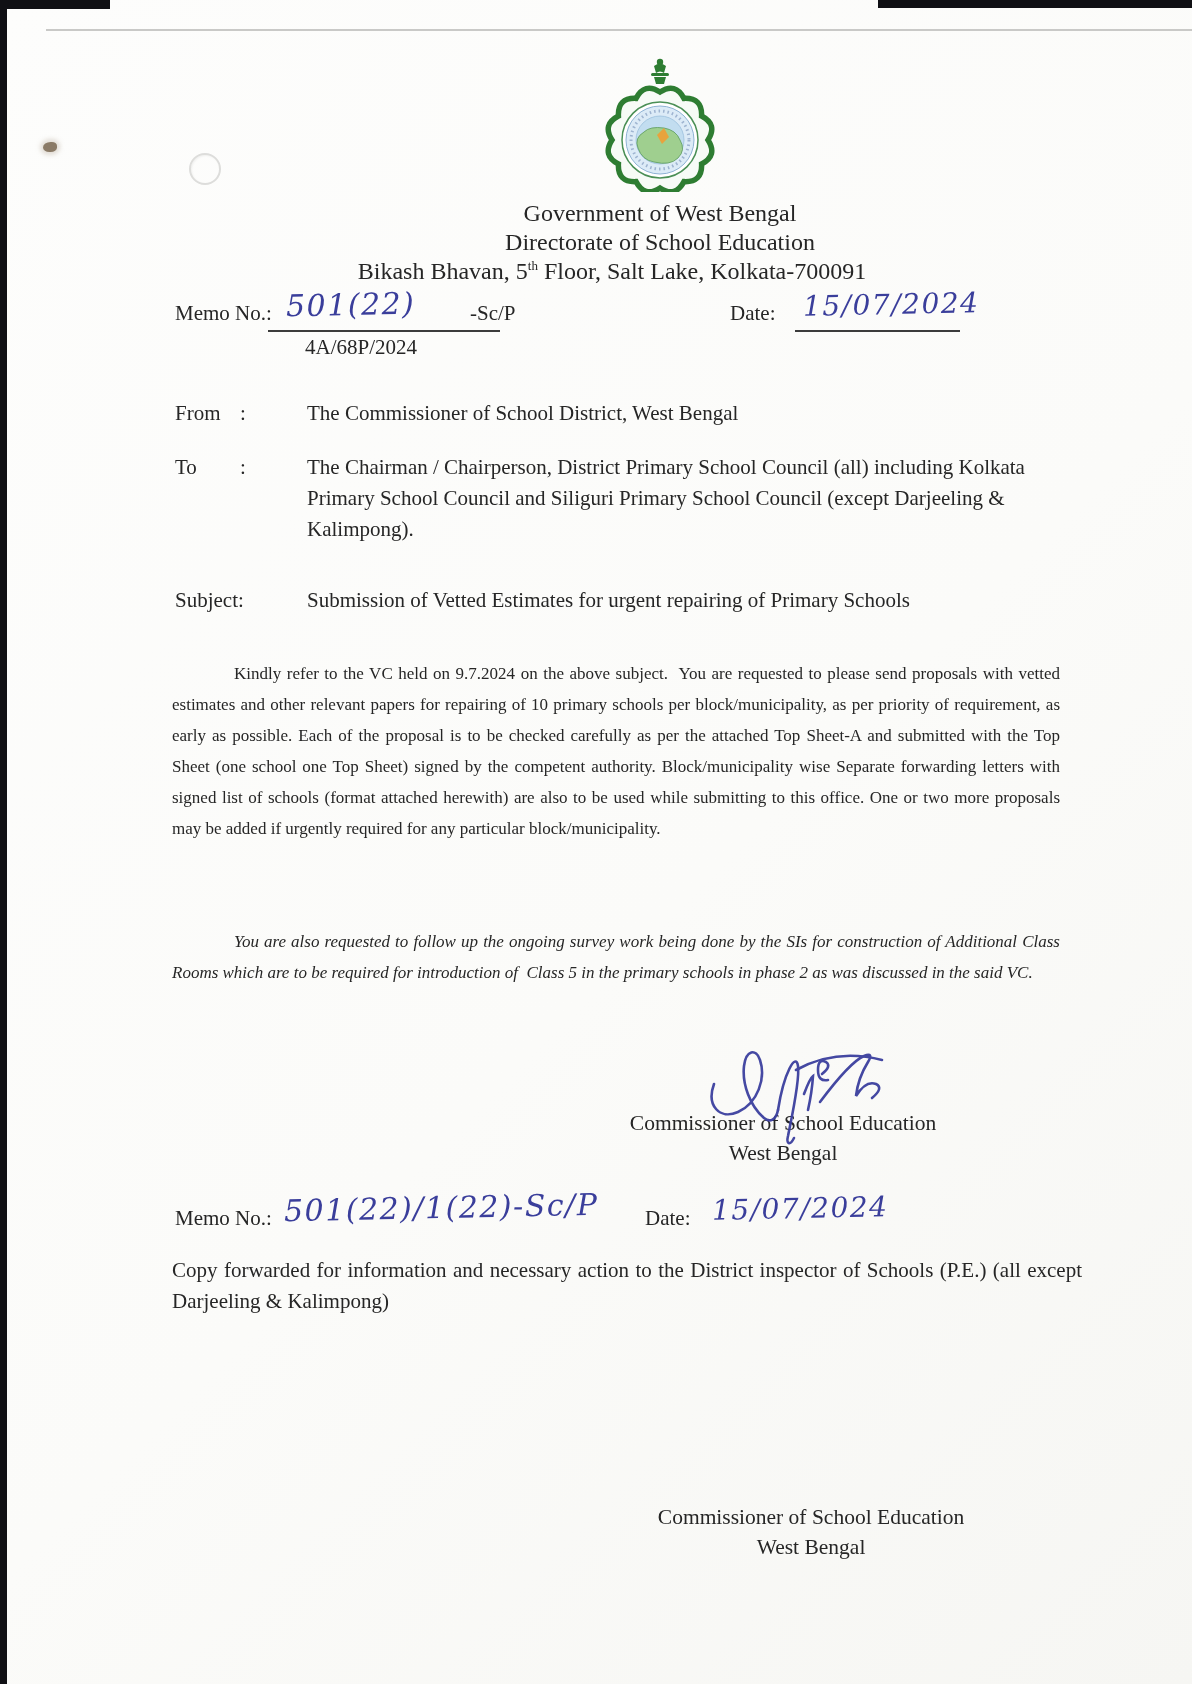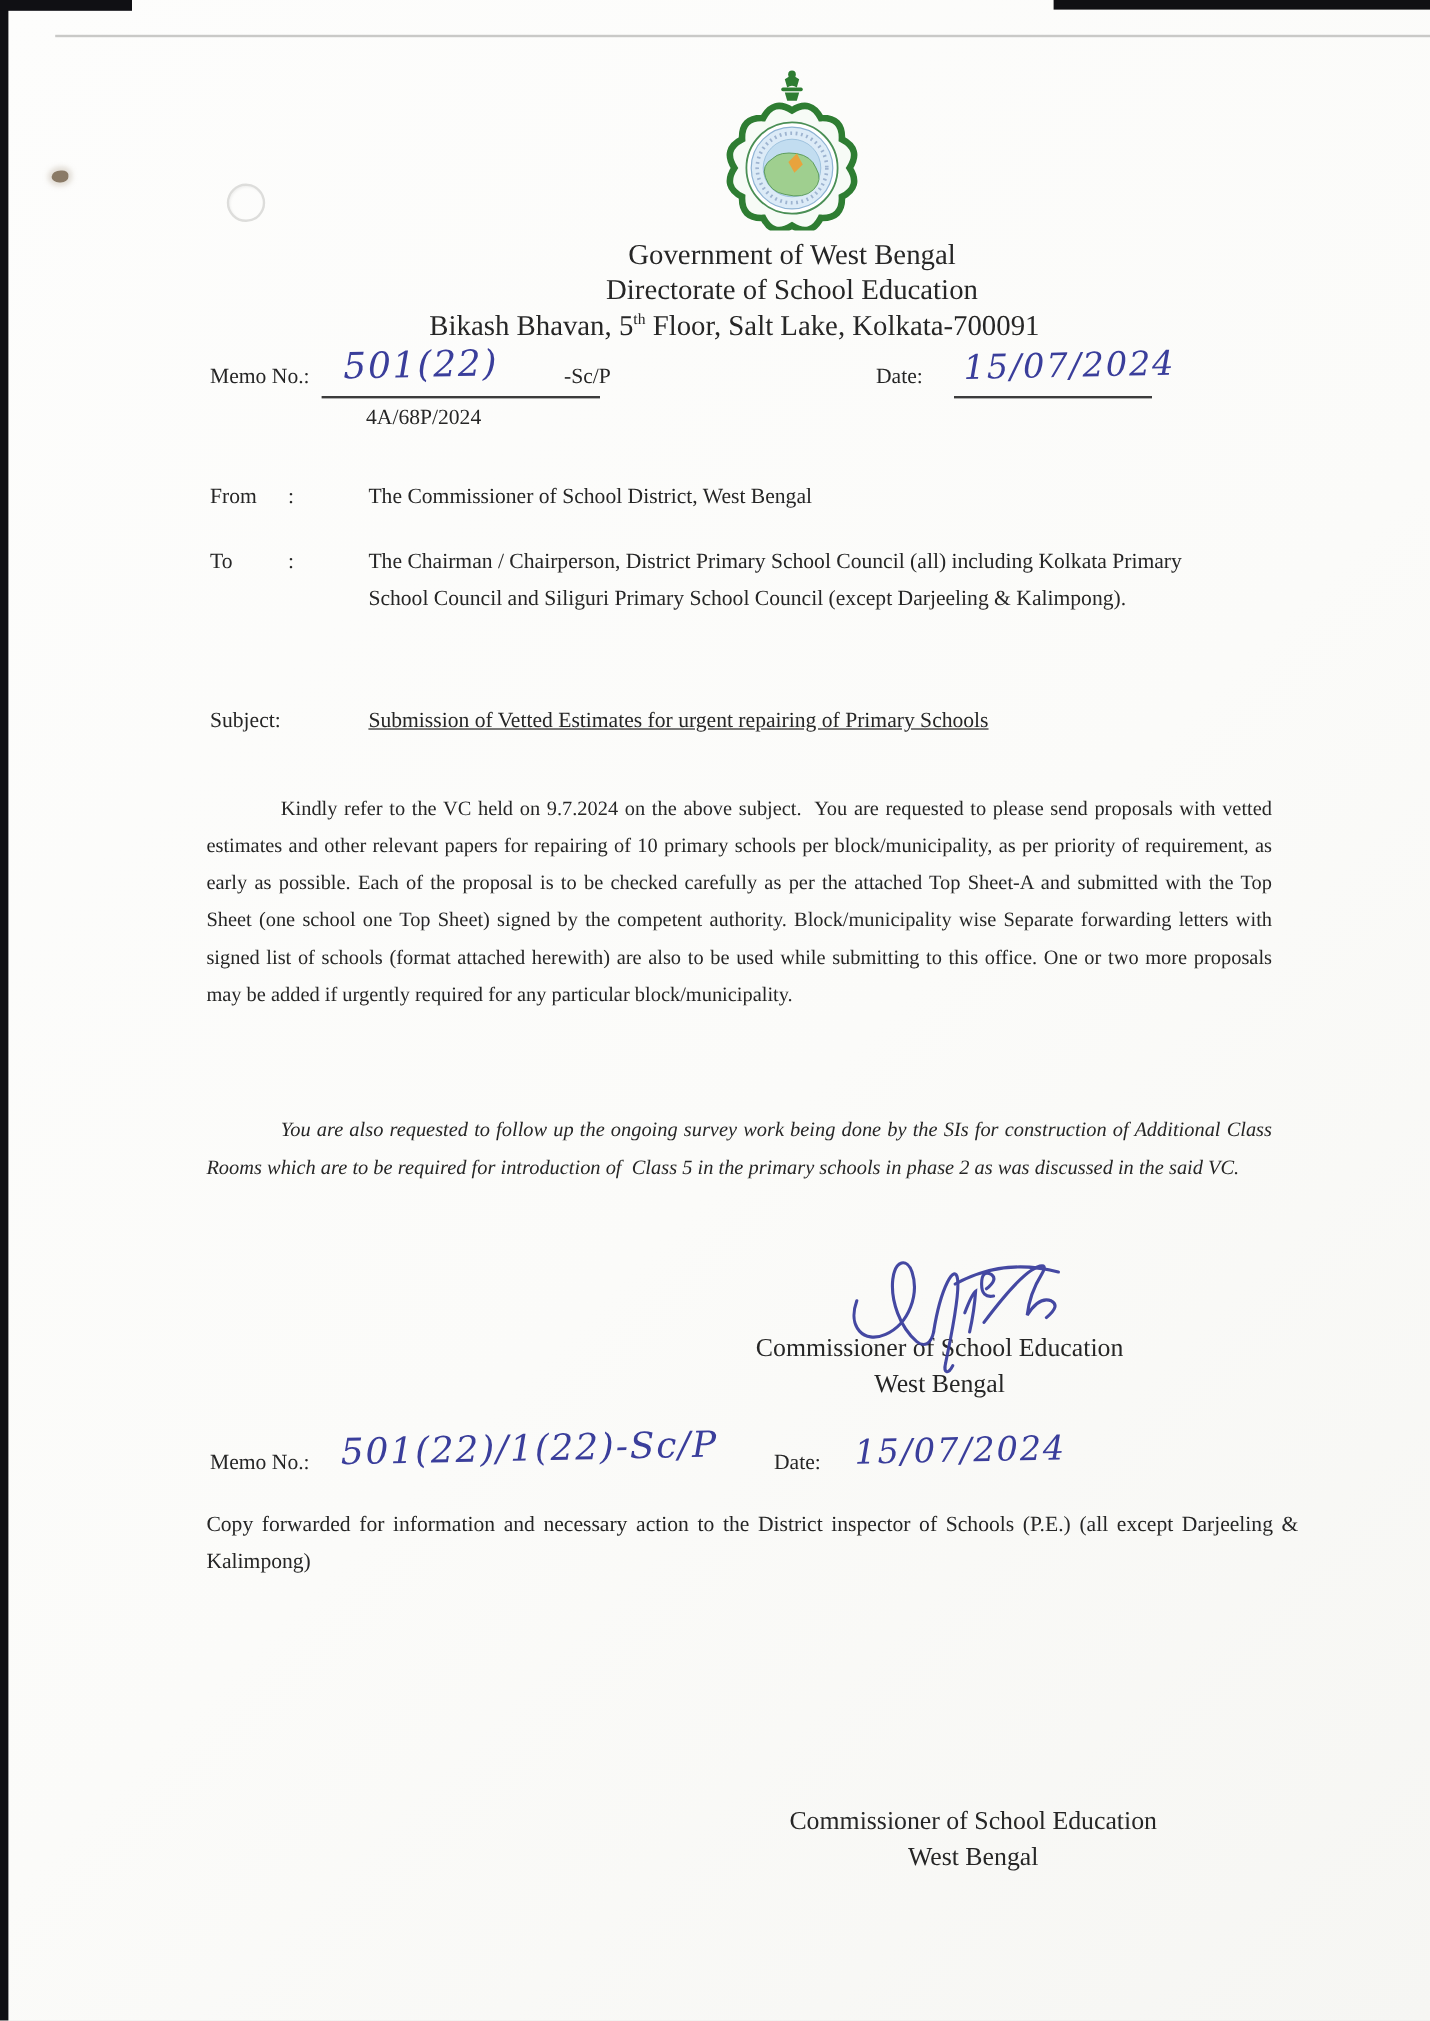--- a/index.html
+++ b/index.html
@@ -12,21 +12,21 @@
   }
   
   .edge-left   { position:absolute; left:0; top:0; width:7px; height:1684px; background:#101014; }
   .edge-top-l  { position:absolute; left:0; top:0; width:110px; height:9px; background:#101014; }
   .edge-top-r  { position:absolute; left:878px; top:0; width:314px; height:8px; background:#101014; }
   .scanline    { position:absolute; left:46px; top:29px; width:1146px; height:2px; background:#c9c9c7; }
   .speck       { position:absolute; left:43px; top:142px; width:14px; height:10px; background:#8a7a66; border-radius:60% 40% 50% 50%; box-shadow:0 0 4px 3px rgba(200,190,175,.5); }
   .punch       { position:absolute; left:189px; top:153px; width:28px; height:28px; border-radius:50%; border:2px solid #dddddb; box-shadow:inset 1px 1px 2px rgba(0,0,0,.05); }
 
   .abs { position:absolute; }
-  .typed { font-size:18px; line-height:31px; color:#262626; }
+  .typed { font-size:21px; line-height:31px; color:#262626; }
   .center-line { position:absolute; text-align:center; }
   .h1 { font-size:24px; }
   sup { font-size:13px; }
 
   .para { position:absolute; width:888px; font-size:17px; line-height:31px; text-align:justify; text-indent:62px; white-space:pre-wrap; }
 
   .hand {
     font-family:"DejaVu Serif", serif; font-style:italic;
     color:#3a3e9b; letter-spacing:1.5px; white-space:nowrap;
     transform:rotate(-1.2deg); display:inline-block;
@@ -93,21 +93,21 @@
 
   <div class="abs typed" style="left:175px; top:398px;">From</div>
   <div class="abs typed" style="left:240px; top:398px;">:</div>
   <div class="abs typed" style="left:307px; top:398px; width:740px;">The Commissioner of School District, West Bengal</div>
 
   <div class="abs typed" style="left:175px; top:452px;text-align:right;">To</div>
   <div class="abs typed" style="left:240px; top:452px;">:</div>
   <div class="abs typed" style="left:307px; top:452px; width:730px;">The Chairman / Chairperson, District Primary School Council (all) including Kolkata Primary School Council and Siliguri Primary School Council (except Darjeeling &amp; Kalimpong).</div>
 
   <div class="abs typed" style="left:175px; top:585px;">Subject:</div>
-  <div class="abs typed" style="left:307px; top:585px; width:740px;text-decoration:underline;">Submission of Vetted Estimates for urgent repairing of Primary Schools</div>
+  <div class="abs typed" style="left:307px; top:585px; width:740px;">Submission of Vetted Estimates for urgent repairing of Primary Schools</div>
 
   <div class="para" style="left:172px; top:658px;">Kindly refer to the VC held on 9.7.2024 on the above subject.  You are requested to please send proposals with vetted estimates and other relevant papers for repairing of 10 primary schools per block/municipality, as per priority of requirement, as early as possible. Each of the proposal is to be checked carefully as per the attached Top Sheet-A and submitted with the Top Sheet (one school one Top Sheet) signed by the competent authority. Block/municipality wise Separate forwarding letters with signed list of schools (format attached herewith) are also to be used while submitting to this office. One or two more proposals may be added if urgently required for any particular block/municipality.</div>
   <div class="para" style="left:172px; top:926px;font-style:italic;">You are also requested to follow up the ongoing survey work being done by the SIs for construction of Additional Class Rooms which are to be required for introduction of  Class 5 in the primary schools in phase 2 as was discussed in the said VC.</div>
 
   <svg class="signature-svg" width="200" height="120" viewBox="0 0 200 120">
     <g fill="none" stroke="#3b3f9e" stroke-width="2.6" stroke-linecap="round" opacity="0.95">
       <path d="M14,52 C6,74 20,88 38,80 C58,71 66,46 60,28 C56,16 46,18 44,34 C42,52 50,74 64,86 C70,91 76,88 78,78"></path>
       <path d="M78,78 C84,40 96,20 98,34 C100,48 92,84 88,104 C86,112 90,114 94,106"></path>
       <path d="M104,62 q6,-16 9,-18 q-1,16 -5,34"></path>
       <path d="M122,42 q10,-8 4,-12 q-8,-4 -8,8 q0,12 10,10"></path>

